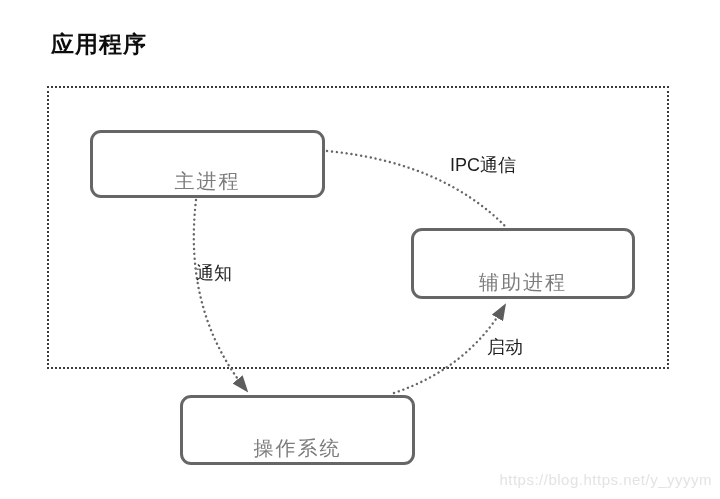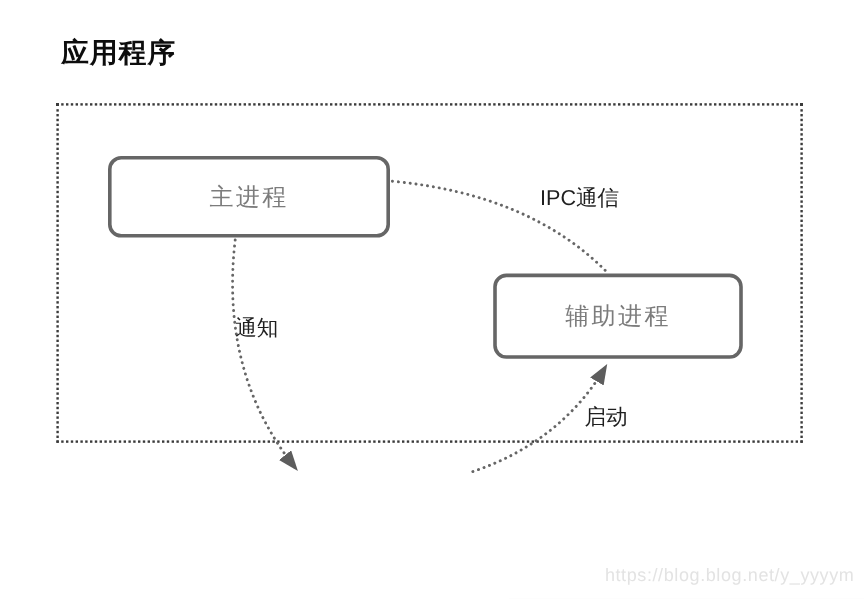--- a/index.html
+++ b/index.html
@@ -37,30 +37,30 @@
     left:47px;top:86px;
     width:618px;height:279px;
     border:2px dotted var(--boundary_border);
   }
   .node{
     position:absolute;
     border:3px solid var(--box_border);
     border-radius:11px;
     background:var(--canvas_bg);
     display:flex;
-    align-items:center;
+    align-items:flex-end;
     justify-content:center;
     font-size:20px;
     color:var(--box_text);
     letter-spacing:2px;
     box-sizing:border-box;
     z-index:2;
   }
   .node-main{left:90px;top:130px;width:235px;height:68px;}
-  .node-helper{left:411px;top:228px;width:208px;height:71px;}
+  .node-helper{left:411px;top:228px;width:224px;height:71px;}
   .node-os{left:180px;top:395px;width:235px;height:70px;}
   .edge-label{
     position:absolute;
     font-size:18px;
     color:var(--edge_label);
     white-space:nowrap;
     z-index:3;
     background:transparent;
   }
   .label-ipc{left:450px;top:153px;}
@@ -110,22 +110,25 @@
   </svg>
 
   <div class="node node-main">
     <span>主进程</span>
   </div>
 
   <div class="node node-helper">
     <span>辅助进程</span>
   </div>
 
+  <div class="node node-os">
+    <span>操作系统</span>
+  </div>
 
   <div class="edge-label label-ipc">IPC通信</div>
 
   <div class="edge-label label-notify">通知</div>
 
   <div class="edge-label label-launch">启动</div>
 
-  <div class="watermark">https://blog.blog.net/y_yyyym</div>
+  <div class="watermark">https://blog.https.net/y_yyyym</div>
 
 </div>
 
 </body></html>

